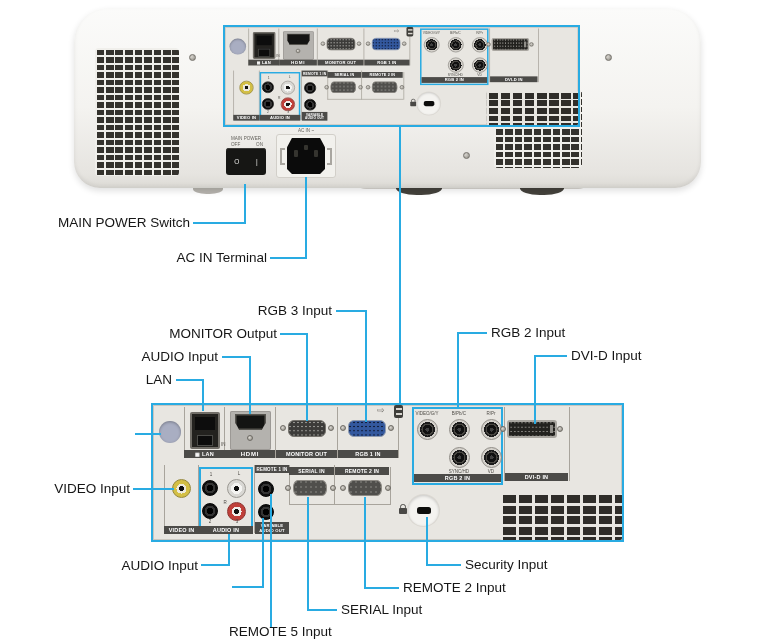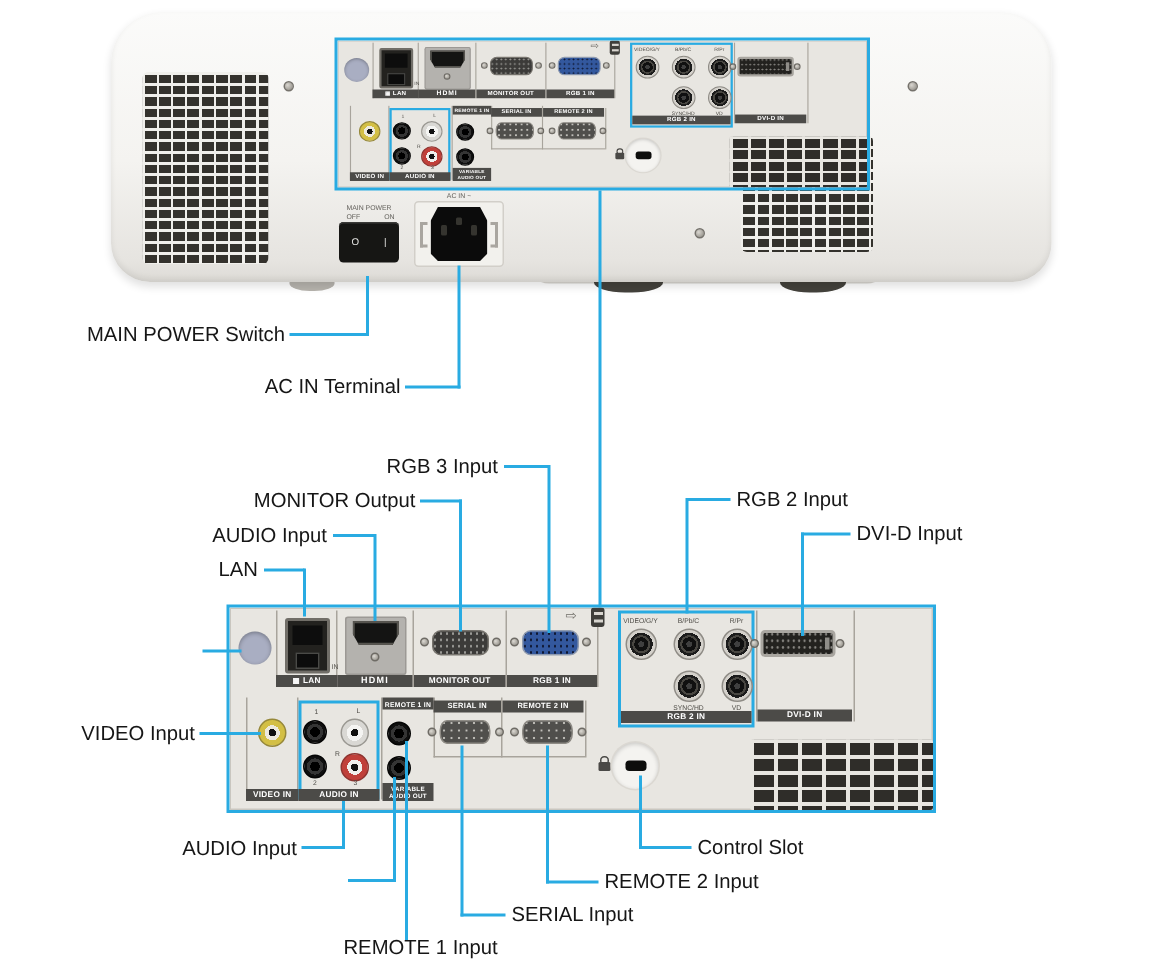--- a/index.html
+++ b/index.html
@@ -398,20 +398,20 @@
   <div class="cl v" style="left:534px;top:355px;height:69px"></div>
 
   <div class="callout" style="right:583px;top:215px">MAIN POWER Switch</div>
   <div class="callout" style="right:506px;top:250px">AC IN Terminal</div>
   <div class="callout" style="right:441px;top:303px">RGB 3 Input</div>
   <div class="callout" style="right:496px;top:326px">MONITOR Output</div>
   <div class="callout" style="right:555px;top:349px">AUDIO Input</div>
   <div class="callout" style="right:601px;top:372px">LAN</div>
   <div class="callout" style="right:643px;top:481px">VIDEO Input</div>
   <div class="callout" style="right:575px;top:558px">AUDIO Input</div>
-  <div class="callout" style="left:229px;top:624px">REMOTE 1 Input</div>
+  <div class="callout" style="left:229px;top:624px">REMOTE 5 Input</div>
   <div class="callout" style="left:341px;top:602px">SERIAL Input</div>
   <div class="callout" style="left:403px;top:580px">REMOTE 2 Input</div>
-  <div class="callout" style="left:465px;top:557px">Control Slot</div>
+  <div class="callout" style="left:465px;top:557px">Security Input</div>
   <div class="callout" style="left:491px;top:325px">RGB 2 Input</div>
   <div class="callout" style="left:571px;top:348px">DVI-D Input</div>
 
 </div>
 
 </body></html>

